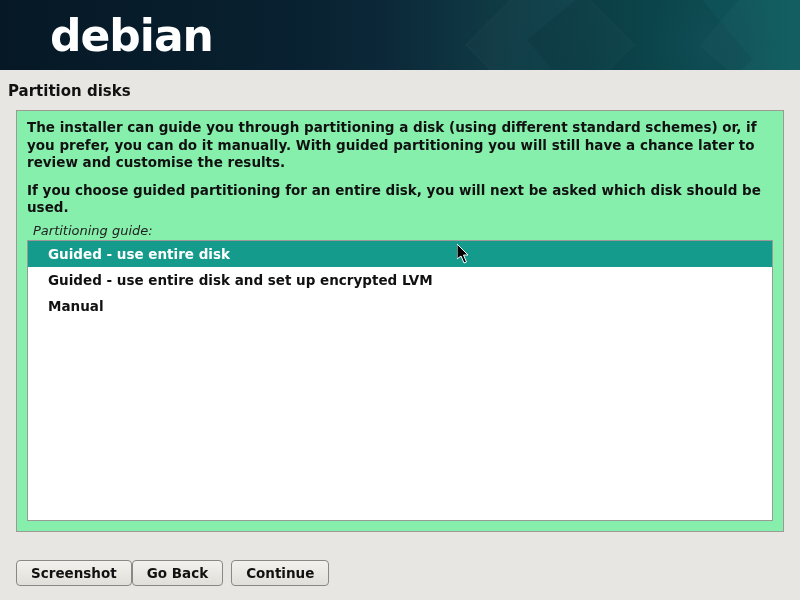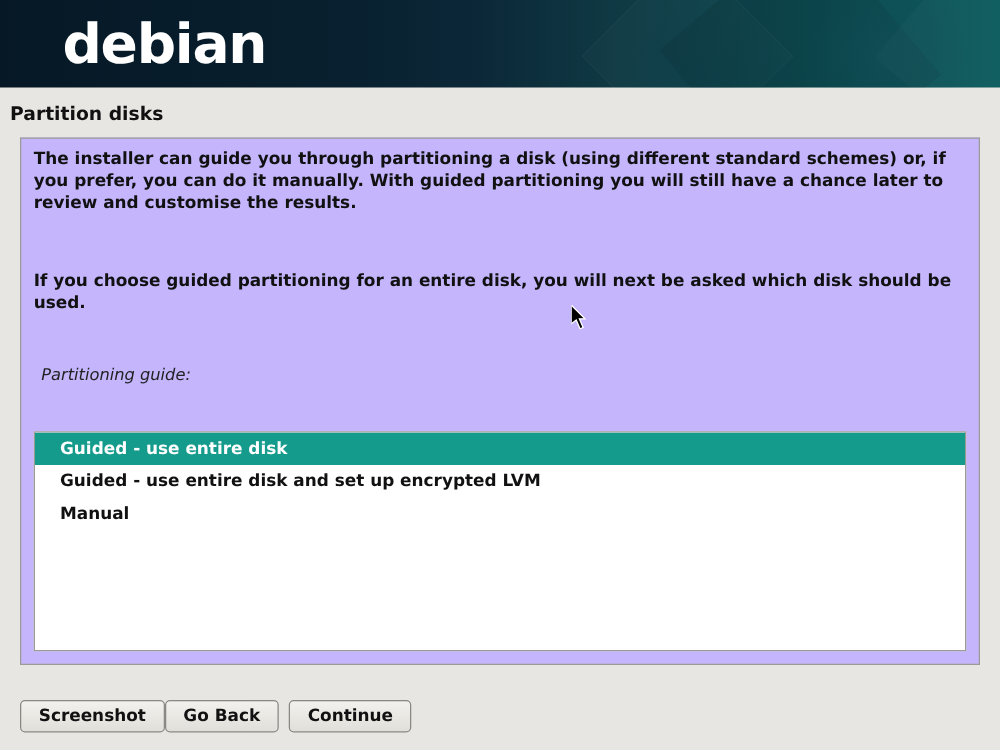--- a/index.html
+++ b/index.html
@@ -71,26 +71,25 @@
     }
     .page-title {
       padding: 12px 8px 8px;
       font-size: 15px;
       font-weight: 700;
       color: #111;
     }
     .panel {
       margin: 2px 16px 0;
       border: 1px solid #9c9a96;
-      background: #c4b5fd;
+      background: #86efac;
       padding: 8px 10px 10px;
       height: 422px;
       display: flex;
       flex-direction: column;
-      gap: 35px;
     }
     .instr {
       font-size: 13.5px;
       font-weight: 700;
       color: #111;
       line-height: 1.3;
       margin-bottom: 10px;
     }
     .instr2 {
       font-size: 13.5px;

